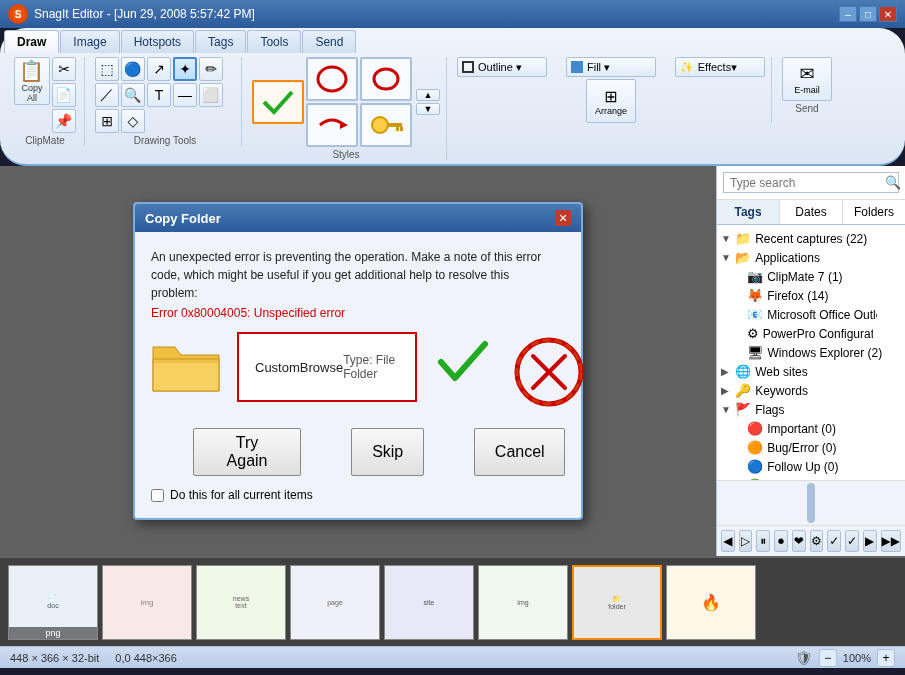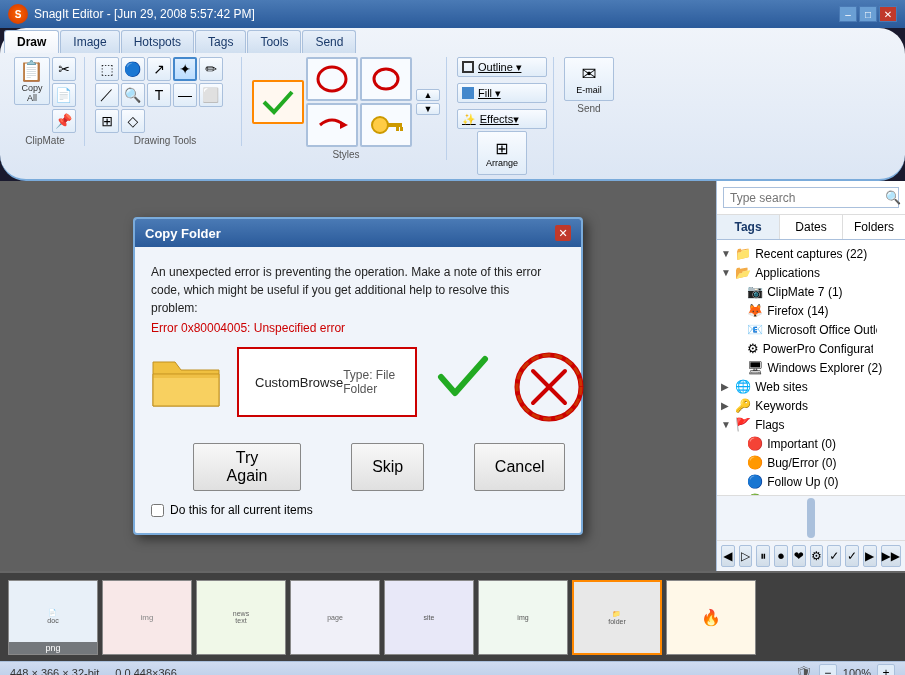--- a/index.html
+++ b/index.html
@@ -197,21 +197,21 @@
         </div>
         <div style="display:flex;flex-direction:column;gap:2px;margin-left:2px;">
           <button class="ribbon-btn" style="height:12px;font-size:9px;">▲</button>
           <button class="ribbon-btn" style="height:12px;font-size:9px;">▼</button>
         </div>
       </div>
       <span style="font-size:10px;color:#555;">Styles</span>
     </div>
 
     <div style="display:flex;flex-direction:column;align-items:center;border-right:1px solid #bcd0ea;padding:0 6px;">
-      <div style="display:flex;flex-direction:column;gap:6px;margin-bottom:2px;text-decoration:underline;">
+      <div style="display:flex;flex-direction:row;gap:19px;margin-bottom:2px;">
         <button class="ribbon-btn" style="width:90px;height:20px;font-size:11px;justify-content:flex-start;padding:0 4px;">
           <span style="width:12px;height:12px;border:2px solid #333;display:inline-block;margin-right:4px;"></span> Outline ▾
         </button>
         <button class="ribbon-btn" style="width:90px;height:20px;font-size:11px;justify-content:flex-start;padding:0 4px;">
           <span style="width:12px;height:12px;background:#4488cc;display:inline-block;margin-right:4px;"></span> Fill ▾
         </button>
         <button class="ribbon-btn" style="width:90px;height:20px;font-size:11px;justify-content:flex-start;padding:0 4px;">
           <span style="margin-right:4px;">✨</span><span>Effects</span> ▾
         </button>
       </div>

